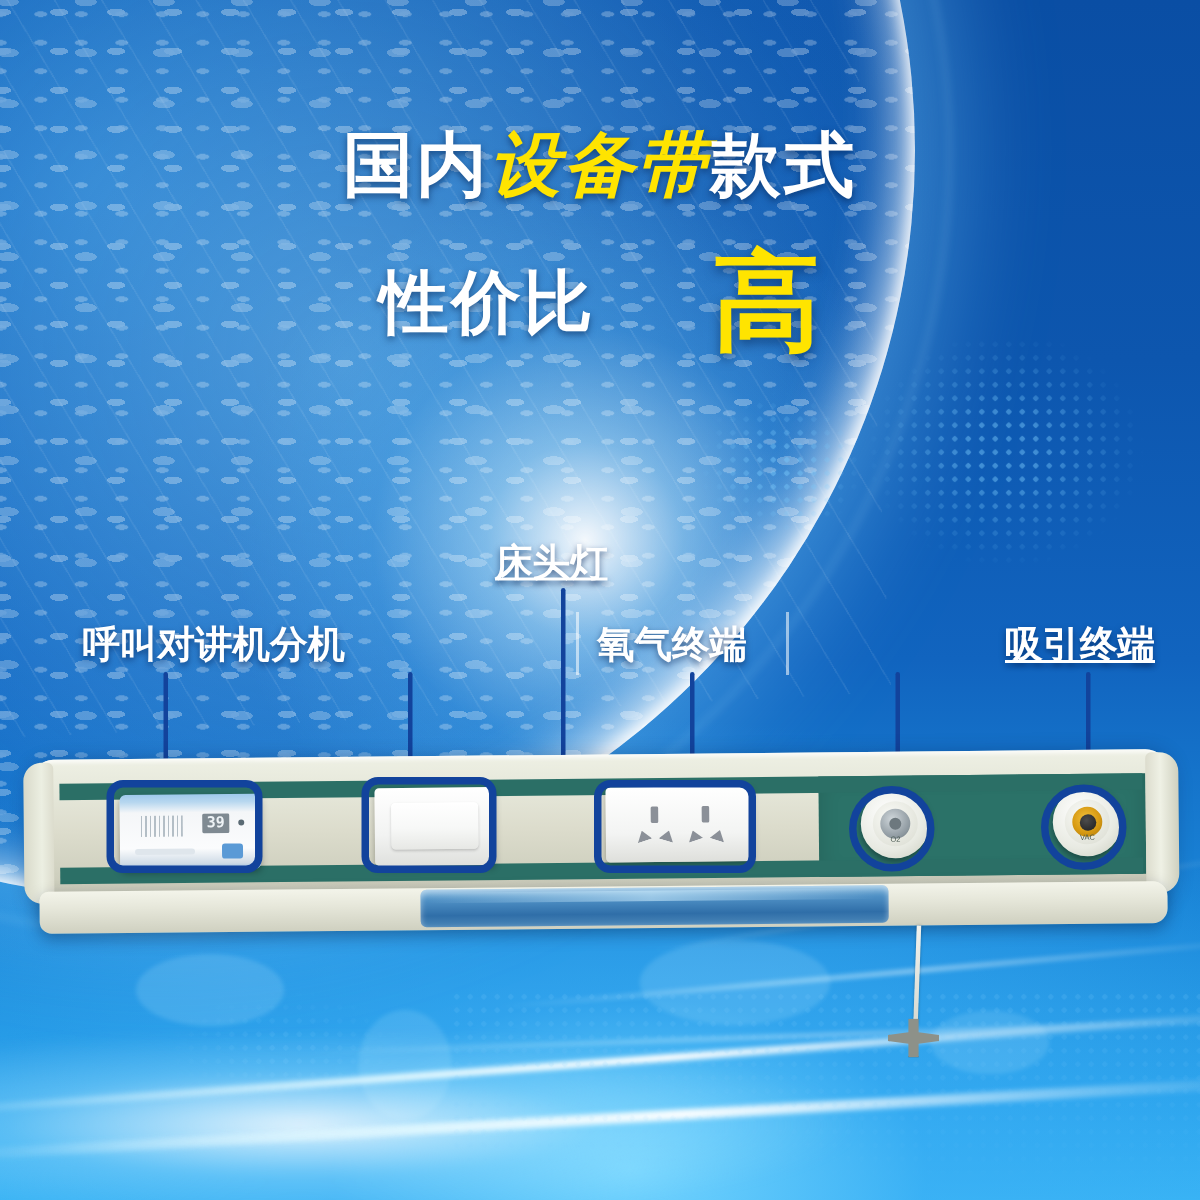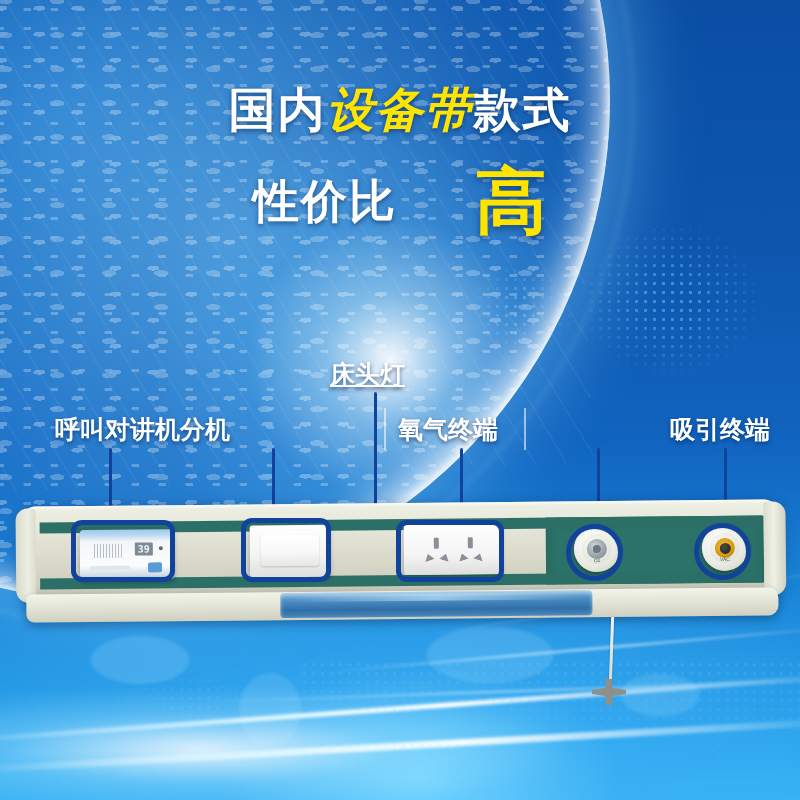--- a/index.html
+++ b/index.html
@@ -201,21 +201,21 @@
   </div>
   <div class="sub">
     <span class="sub-inner">
       <span class="s1t">性价比</span><span class="s2t">高</span>
     </span>
   </div>
 
   <div class="label" style="left:20px;top:413px;margin-left:35px;">呼叫对讲机分机</div>
   <div class="label" style="left:330px;top:358px;text-decoration:underline;">床头灯</div>
   <div class="label" style="left:398px;top:413px;">氧气终端</div>
-  <div class="label" style="left:670px;top:413px;">吸引终端</div>
+  <div class="label" style="left:670px;top:413px;text-decoration:underline;">吸引终端</div>
 
   <div class="sep" style="left:384px;top:408px;height:42px;"></div>
   <div class="sep" style="left:524px;top:408px;height:42px;"></div>
 
   <div class="leader" style="left:109px;top:448px;height:75px;"></div>
   <div class="leader" style="left:272px;top:448px;height:78px;"></div>
   <div class="leader" style="left:374px;top:392px;height:204px;"></div>
   <div class="leader" style="left:460px;top:448px;height:78px;"></div>
   <div class="leader" style="left:597px;top:448px;height:85px;"></div>
   <div class="leader" style="left:724px;top:448px;height:83px;"></div>

